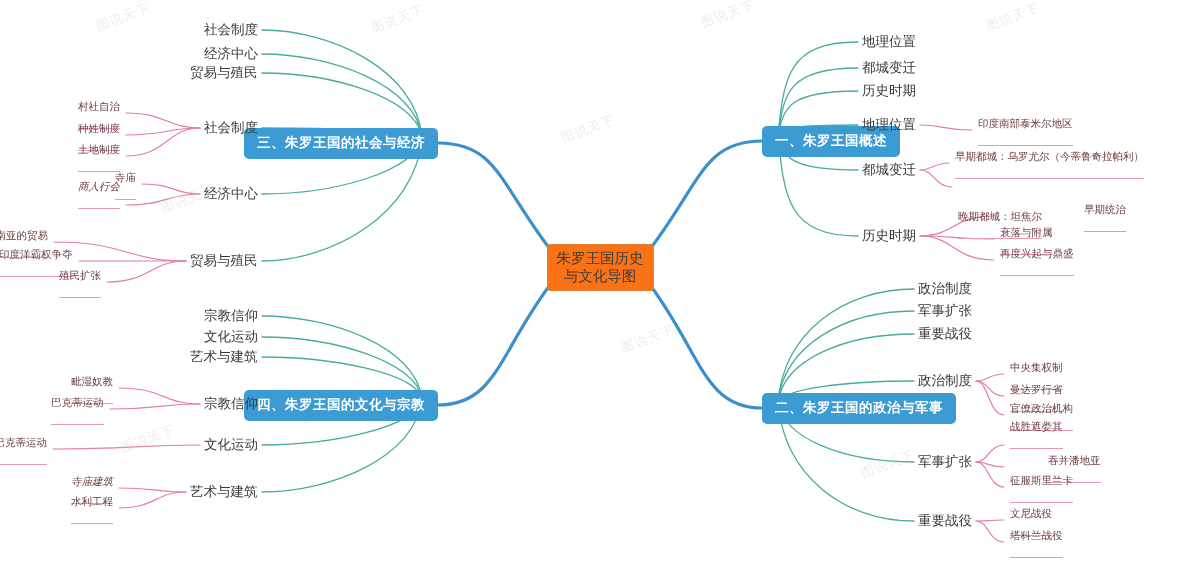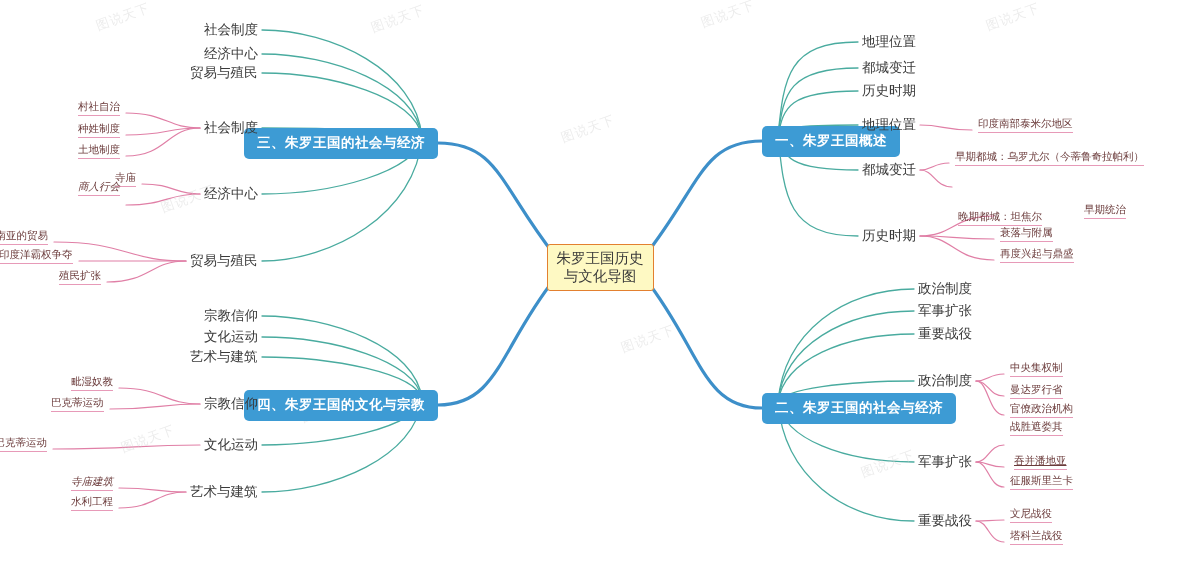--- a/index.html
+++ b/index.html
@@ -21,21 +21,21 @@
     transform:rotate(-20deg);
     letter-spacing:1px;
     white-space:nowrap;
     pointer-events:none;
     font-family:"DejaVu Sans",sans-serif;
   }
 
   .node{position:absolute;white-space:nowrap;}
 
   .center-node{
-    background:#fef9c3;
+    background:#f97316;
     border:1.6px solid #e3802f;
     border-radius:3px;
     color:#3b3b3b;
     font-size:14.5px;
     line-height:18px;
     text-align:center;
     padding:4px 9px 5px 9px;
     font-family:"DejaVu Sans","Liberation Sans",sans-serif;
   }
 
@@ -54,21 +54,21 @@
     color:#3a3a3a;
     font-size:13.5px;
     font-family:"DejaVu Sans","Liberation Sans",sans-serif;
     white-space:nowrap;
   }
 
   .leaf-node{
     color:#6b3b3b;
     font-size:10.5px;
     border-bottom:1.4px solid #e79ab8;
-    padding-bottom:1px;
+    padding-bottom:14px;
     font-family:"DejaVu Sans","Liberation Sans",sans-serif;
     white-space:nowrap;
   }
 </style>
 </head>
 <body>
 
 <div id="stage">
   <svg class="links" id="link-layer" viewBox="0 0 1200 567" xmlns="http://www.w3.org/2000/svg">
       <path d="M645.5,255 C700.5,185 702,141 762,141" stroke="#3d8fc9" stroke-width="3.2" fill="none" stroke-linecap="round"></path>
@@ -135,21 +135,21 @@
       <span class="wm" style="left: 160px; top: 190px;">图说天下</span>
       <span class="wm" style="left: 560px; top: 120px;">图说天下</span>
       <span class="wm" style="left: 860px; top: 455px;">图说天下</span>
       <span class="wm" style="left: 300px; top: 400px;">图说天下</span>
       <span class="wm" style="left: 620px; top: 330px;">图说天下</span>
       <span class="wm" style="left: 120px; top: 430px;">图说天下</span>
     </div>
   <div id="node-layer">
       <div class="node center-node" style="left: 546.5px; top: 243.5px;"><span>朱罗王国历史</span><br><span>与文化导图</span></div>
       <div class="node branch-node" style="left: 762px; top: 125.5px;">一、朱罗王国概述</div>
-      <div class="node branch-node" style="left: 762px; top: 392.5px;">二、朱罗王国的社会与经济</div>
+      <div class="node branch-node" style="left: 762px; top: 392.5px;">二、朱罗王国的政治与军事</div>
       <div class="node branch-node" style="left: 244px; top: 127.5px;">三、朱罗王国的社会与经济</div>
       <div class="node branch-node" style="left: 244px; top: 389.5px;">四、朱罗王国的文化与宗教</div>
       <div class="node l2-node" style="left: 862px; top: 33px;">地理位置</div>
       <div class="node l2-node" style="left: 862px; top: 59px;">都城变迁</div>
       <div class="node l2-node" style="left: 862px; top: 82px;">历史时期</div>
       <div class="node l2-node" style="left: 862px; top: 116px;">地理位置</div>
       <div class="node l2-node" style="left: 862px; top: 161px;">都城变迁</div>
       <div class="node l2-node" style="left: 862px; top: 227px;">历史时期</div>
       <div class="node l2-node" style="left: 918px; top: 280px;">政治制度</div>
       <div class="node l2-node" style="left: 918px; top: 302px;">军事扩张</div>
@@ -172,21 +172,21 @@
       <div class="node leaf-node" style="left: 978px; top: 117px;">印度南部泰米尔地区</div>
       <div class="node leaf-node" style="left: 955px; top: 150px;">早期都城：乌罗尤尔（今蒂鲁奇拉帕利）</div>
       <div class="node leaf-node" style="left: 958px; top: 174px; margin-top: 36px;">晚期都城：坦焦尔</div>
       <div class="node leaf-node" style="left: 1036px; top: 203px; margin-left: 48px;">早期统治</div>
       <div class="node leaf-node" style="left: 1000px; top: 226px;">衰落与附属</div>
       <div class="node leaf-node" style="left: 1000px; top: 247px;">再度兴起与鼎盛</div>
       <div class="node leaf-node" style="left: 1010px; top: 361px;">中央集权制</div>
       <div class="node leaf-node" style="left: 1010px; top: 383px;">曼达罗行省</div>
       <div class="node leaf-node" style="left: 1010px; top: 402px;">官僚政治机构</div>
       <div class="node leaf-node" style="left: 1010px; top: 420px;">战胜遮娄其</div>
-      <div class="node leaf-node" style="left: 1014px; top: 454px; text-decoration: underline;">吞并潘地亚</div>
+      <div class="node leaf-node" style="left: 1048px; top: 454px;">吞并潘地亚</div>
       <div class="node leaf-node" style="left: 1010px; top: 474px;">征服斯里兰卡</div>
       <div class="node leaf-node" style="left: 1010px; top: 507px;">文尼战役</div>
       <div class="node leaf-node" style="left: 1010px; top: 529px;">塔科兰战役</div>
       <div class="node leaf-node" style="left: 78px; top: 100px;">村社自治</div>
       <div class="node leaf-node" style="left: 78px; top: 122px;">种姓制度</div>
       <div class="node leaf-node" style="left: 78px; top: 143px;">土地制度</div>
       <div class="node leaf-node" style="left: 115px; top: 171px;">寺庙</div>
       <div class="node leaf-node" style="left: 78px; top: 180px; font-style: italic;">商人行会</div>
       <div class="node leaf-node" style="left: -57px; top: 229px;">与中国和东南亚的贸易</div>
       <div class="node leaf-node" style="left: -1px; top: 248px;">印度洋霸权争夺</div>

